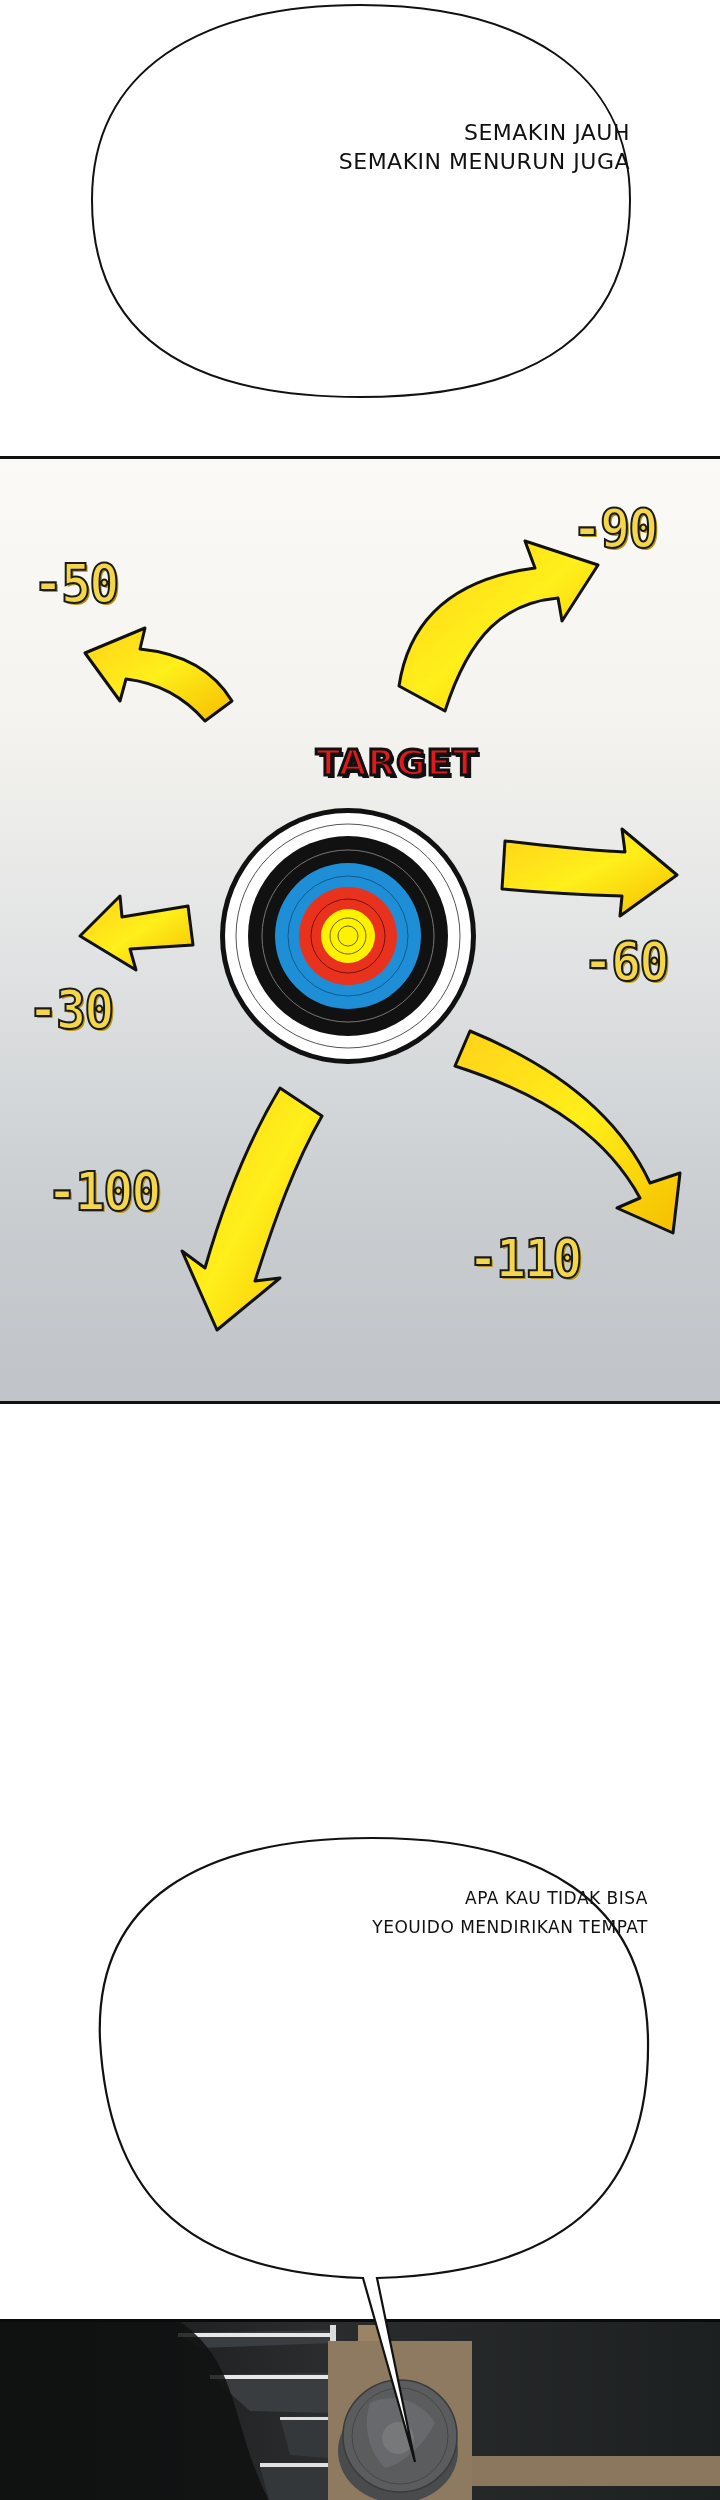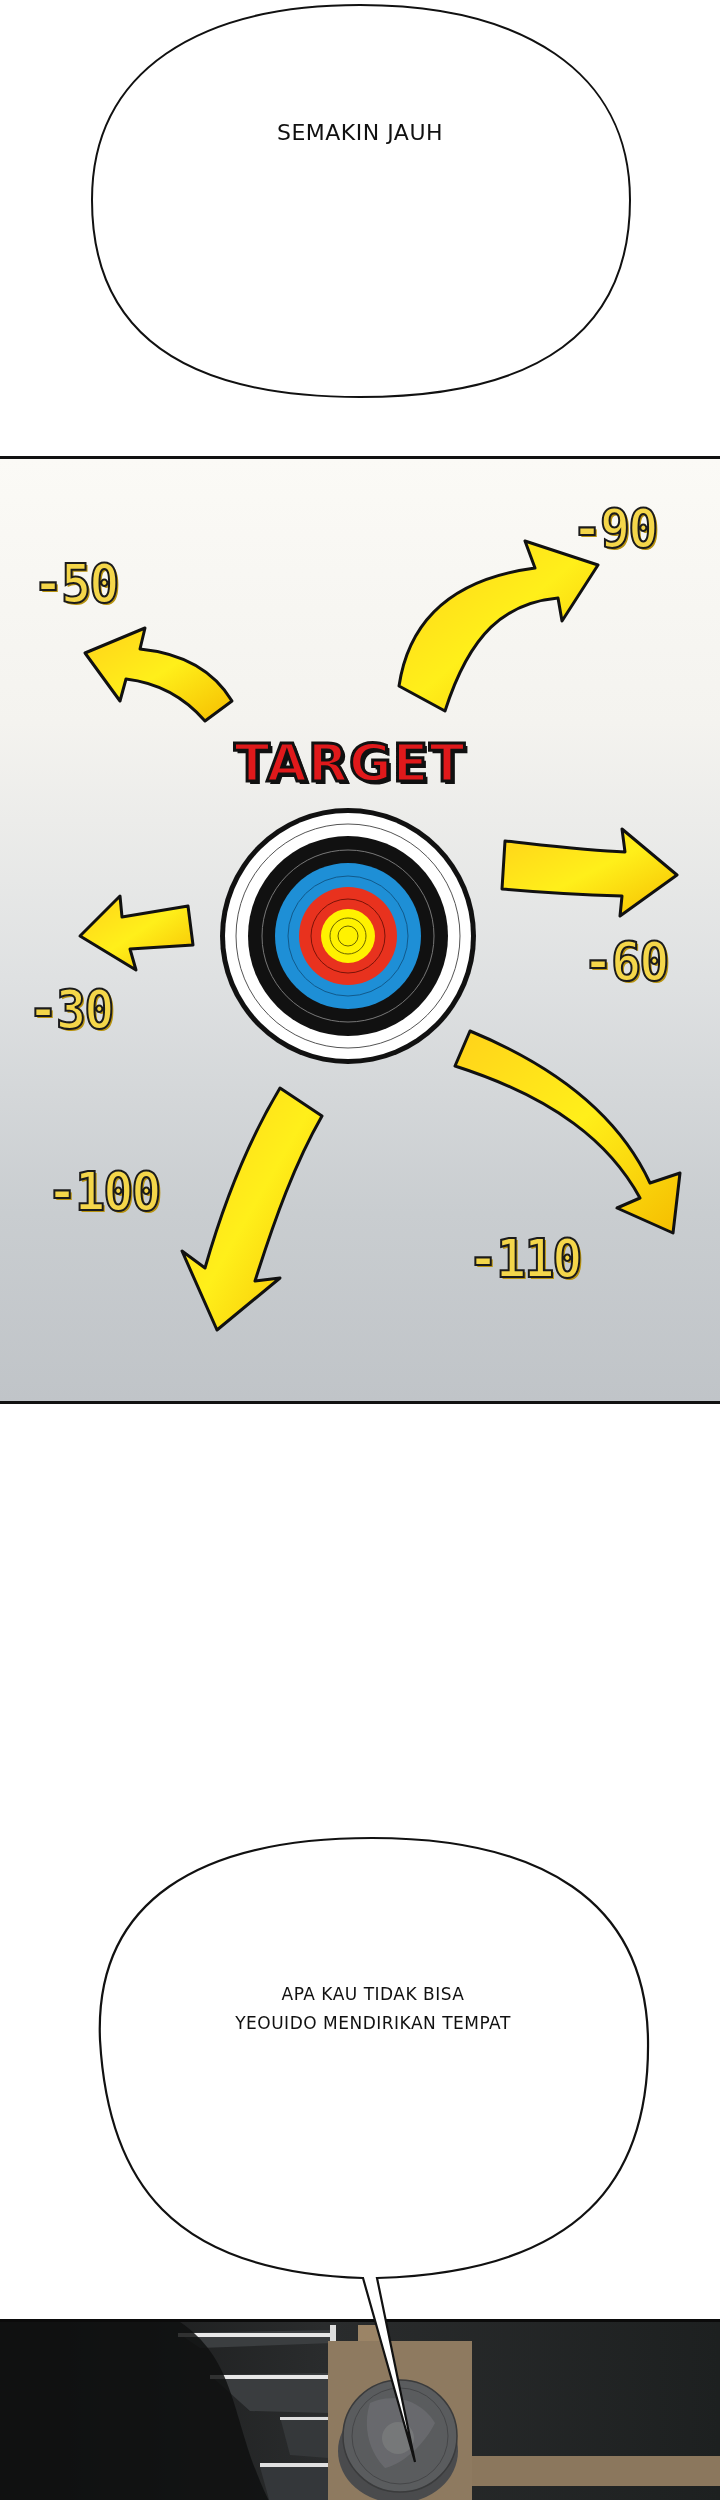--- a/index.html
+++ b/index.html
@@ -4,55 +4,56 @@
 <style>
   html, body { margin: 0; padding: 0; background: #ffffff; }
   body { width: 720px; height: 2500px; position: relative; overflow: hidden;
          font-family: "DejaVu Sans", sans-serif; }
   .abs { position: absolute; }
   .bubble-text {
     position: absolute; text-align: center; color: #111;
     font-family: "DejaVu Sans", sans-serif; font-weight: bold;
     letter-spacing: 0.5px; text-transform: uppercase;
   }
-  .bubble-text div { white-space: nowrap; }
+  .bubble-text div { white-space: nowrap; text-align: right; }
   #bubble1-text { left: 90px; width: 540px; top: 118px; font-size: 22px; line-height: 29px; font-weight: normal; }
-  #bubble2-text { left: 98px; width: 550px; top: 1980px; font-size: 17px; line-height: 29px; font-weight: normal; }
+  #bubble2-text { left: 98px; width: 550px; top: 1884px; font-size: 17px; line-height: 29px; font-weight: normal; }
   .panel { position: absolute; left: 0; width: 720px; box-sizing: border-box; }
   #target-panel {
     top: 456px; height: 948px;
     border-top: 3px solid #111; border-bottom: 3px solid #111;
     background: linear-gradient(180deg, #fbfaf6 0%, #f4f3ef 28%, #dfe1e2 55%, #c9cdd0 80%, #c0c4c8 100%);
   }
   .score {
     position: absolute; font-family: "DejaVu Sans Mono", monospace; font-weight: bold;
     color: #f4d64a; font-size: 50px; line-height: 50px; letter-spacing: -2px;
     -webkit-text-stroke: 2px #1b1b1b;
     text-shadow: 2px 2px 0 #b8930f;
     transform: scaleY(1.05);
   }
   #target-label {
-    position: absolute; left: 222px; top: 277px; width: 256px; text-align: center;
-    font-family: "DejaVu Sans", sans-serif; font-weight: bold; font-size: 52px; line-height: 54px;
+    position: absolute; left: 222px; top: 277px; width: 256px; text-align: right;
+    font-family: "DejaVu Sans", sans-serif; font-weight: bold; font-size: 36px; line-height: 54px;
     color: #e0191b; -webkit-text-stroke: 3px #111; letter-spacing: 1px;
     text-shadow: 0 0 0 #111, 3px 3px 0 #111;
   }
   #bottom-panel {
     top: 2319px; height: 181px; background: #1c1e1e;
     border-top: 3px solid #0b0b0b; overflow: hidden;
   }
 </style>
 </head>
 <body>
 
 <svg class="abs" style="left:0;top:0" width="720" height="420" viewBox="0 0 720 420">
   <path d="M360 5 C 520 5, 630 70, 630 200 C 630 330, 540 397, 360 397 C 180 397, 92 330, 92 200 C 92 70, 200 5, 360 5 Z" fill="#ffffff" stroke="#111" stroke-width="2"></path>
 </svg>
 <div id="bubble1-text" class="bubble-text">
   <div>SEMAKIN JAUH</div>
+  <div>SEMAKIN MENURUN JUGA</div>
 </div>
 
 <div id="target-panel" class="panel">
   <svg class="abs" style="left:0;top:0" width="720" height="942" viewBox="0 456 720 942">
     <defs>
       <linearGradient id="ag" x1="0" y1="0" x2="1" y2="1">
         <stop offset="0" stop-color="#ffd21a"></stop>
         <stop offset="0.5" stop-color="#ffef1a"></stop>
         <stop offset="1" stop-color="#f5bd00"></stop>
       </linearGradient>

